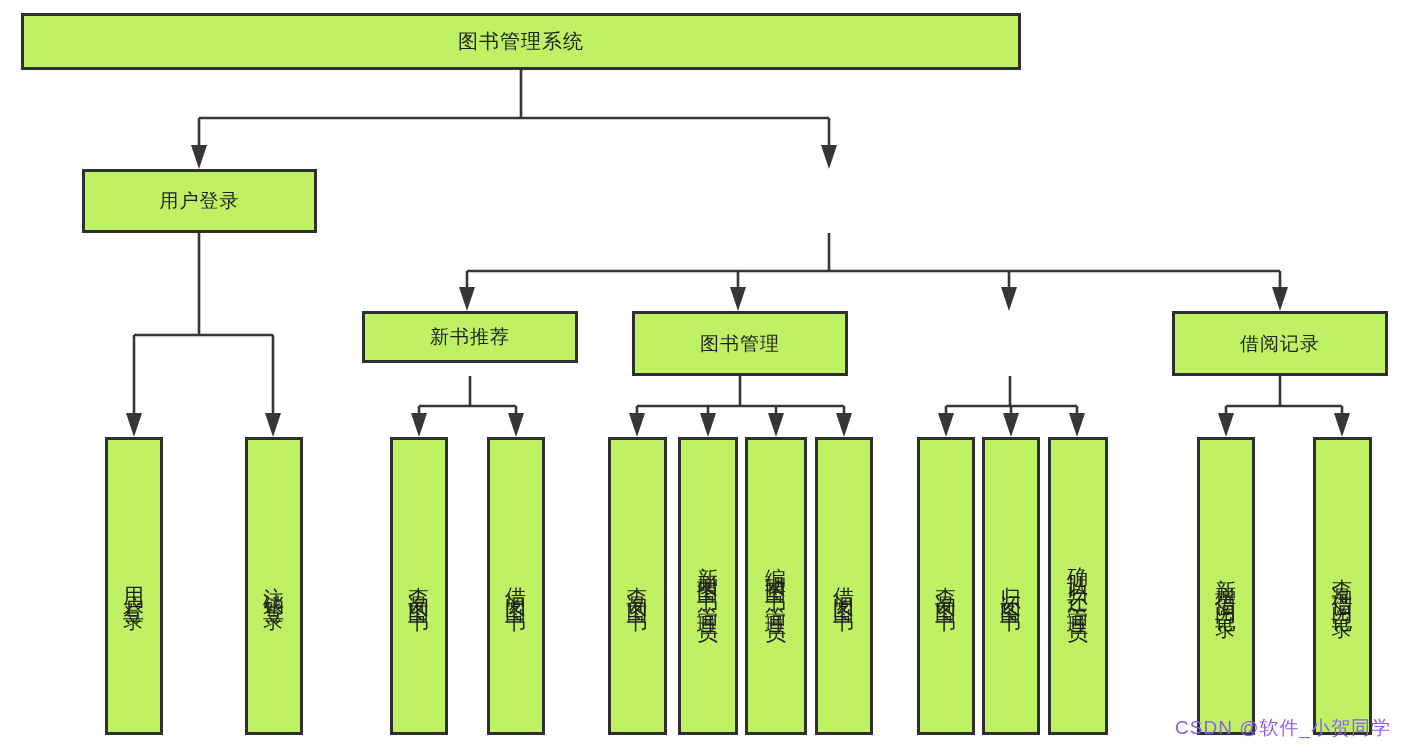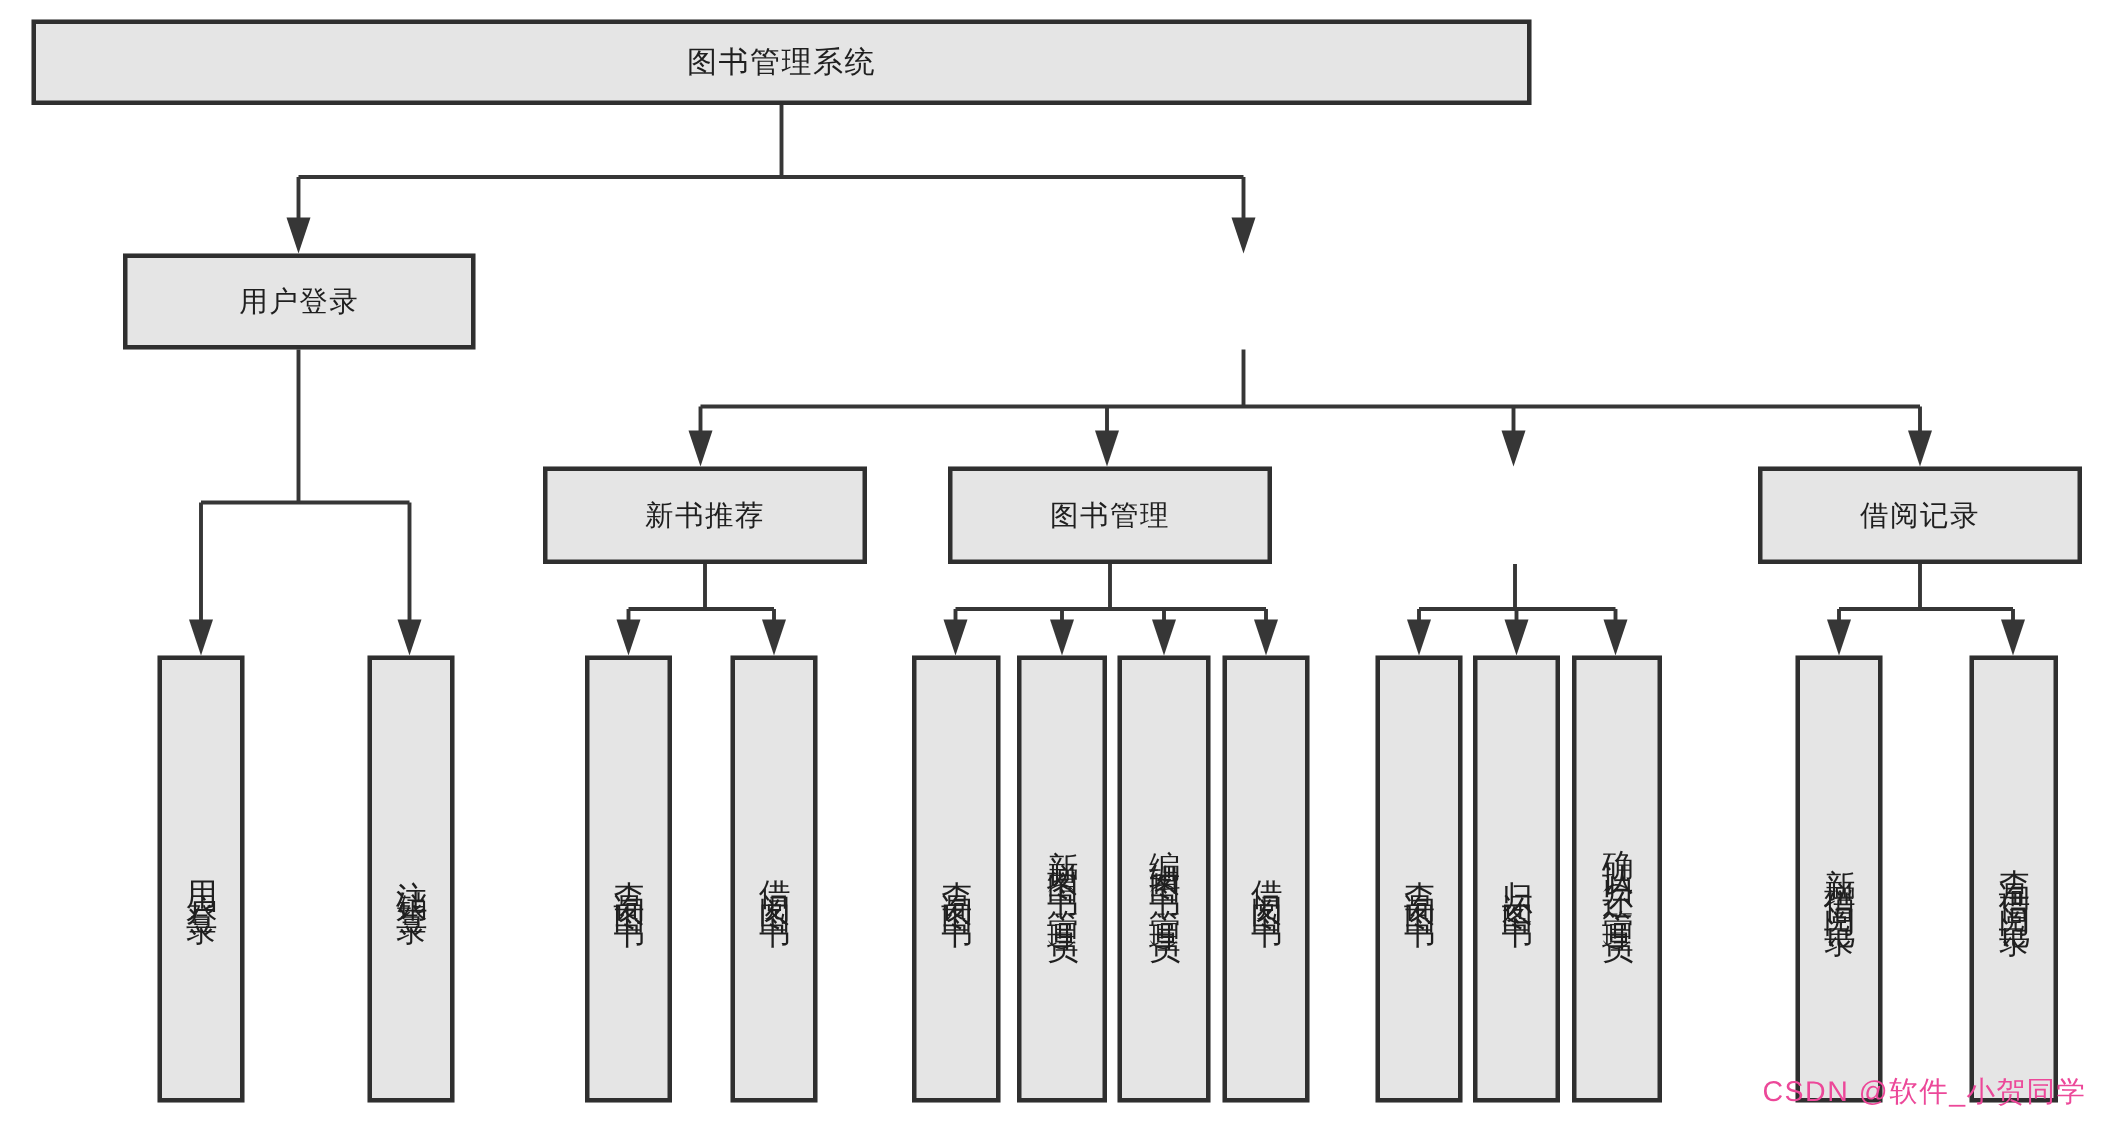--- a/index.html
+++ b/index.html
@@ -14,42 +14,42 @@
     width: 1405px; height: 747px;
     background: #ffffff;
   }
   svg.connectors {
     position: absolute; left: 0; top: 0;
     width: 1405px; height: 747px;
     pointer-events: none;
   }
   .box {
     position: absolute;
-    background: #e5e5e5;
+    background: #bef264;
     border: 3px solid #2f2f2f;
     color: #1f1f1f;
     display: flex;
     align-items: center;
     justify-content: center;
     text-align: center;
   }
   .h-box { font-size: 19px; letter-spacing: 1px; }
   .root-box { font-size: 20px; letter-spacing: 1px; }
   .v-box {
     writing-mode: vertical-rl;
     font-size: 21px;
     letter-spacing: 8px;
     line-height: 1;
   }
   .watermark {
     position: absolute;
     right: 14px;
     bottom: 6px;
     font-size: 19px;
-    color: #ec4899;
+    color: #8b5cf6;
     letter-spacing: 1px;
     white-space: nowrap;
   }
 </style>
 </head>
 <body>
 
 <div id="canvas">
 
   <svg class="connectors" viewBox="0 0 1405 747" xmlns="http://www.w3.org/2000/svg">
@@ -118,21 +118,21 @@
       <polygon points="1069,413 1085,413 1077,437"></polygon>
       <polygon points="1218,413 1234,413 1226,437"></polygon>
       <polygon points="1334,413 1350,413 1342,437"></polygon>
     </g>
   </svg>
 
   <div class="box root-box" style="left:21px; top:13px; width:1000px; height:57px;">图书管理系统</div>
 
   <div class="box h-box" style="left:82px; top:169px; width:235px; height:64px;">用户登录</div>
 
-  <div class="box h-box" style="left:362px; top:311px; width:216px; height:65px;">新书推荐</div>
+  <div class="box h-box" style="left:362px; top:311px; width:216px; height:52px;">新书推荐</div>
   <div class="box h-box" style="left:632px; top:311px; width:216px; height:65px;">图书管理</div>
   <div class="box h-box" style="left:1172px; top:311px; width:216px; height:65px;">借阅记录</div>
 
   <div class="box v-box" style="left:105px; top:437px; width:58px; height:298px;">用户登录</div>
   <div class="box v-box" style="left:245px; top:437px; width:58px; height:298px;">注销登录</div>
 
   <div class="box v-box" style="left:390px; top:437px; width:58px; height:298px;">查询图书</div>
   <div class="box v-box" style="left:487px; top:437px; width:58px; height:298px;">借阅图书</div>
 
   <div class="box v-box" style="left:608px; top:437px; width:59px; height:298px;">查询图书</div>

